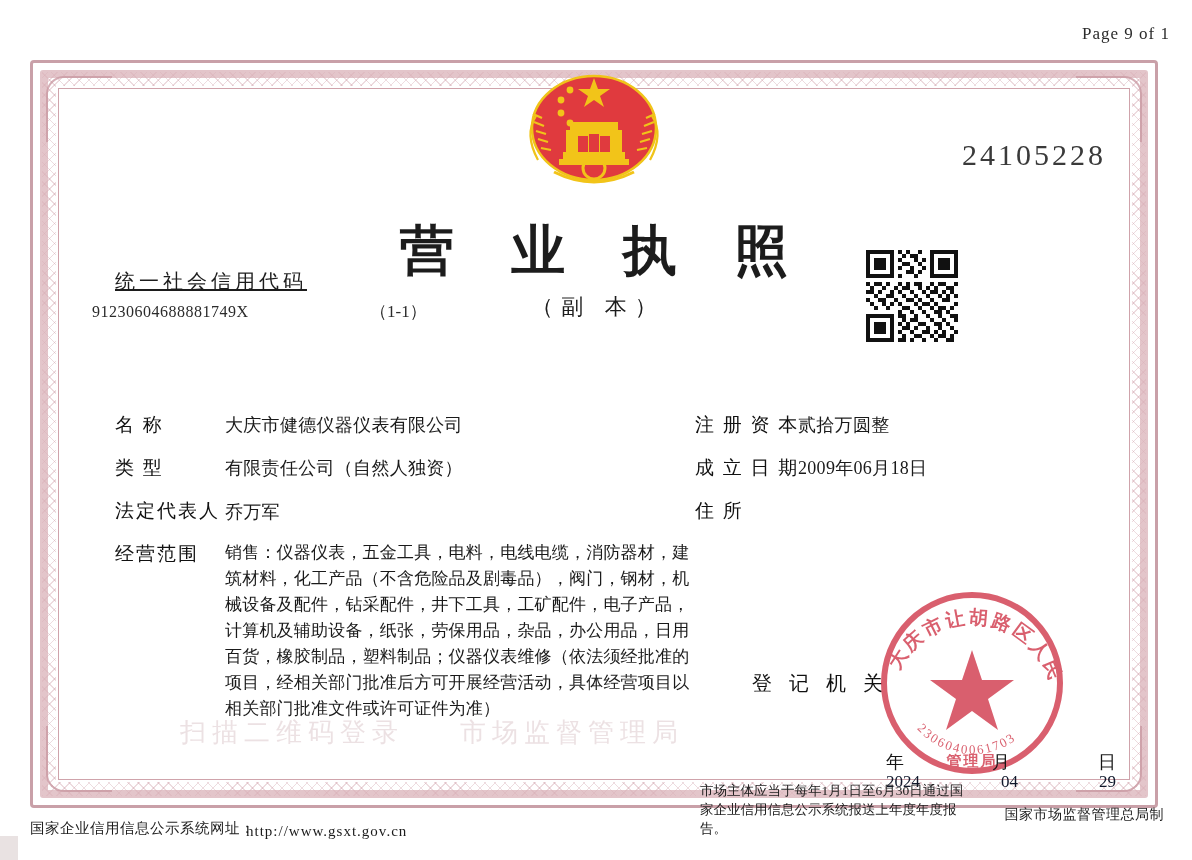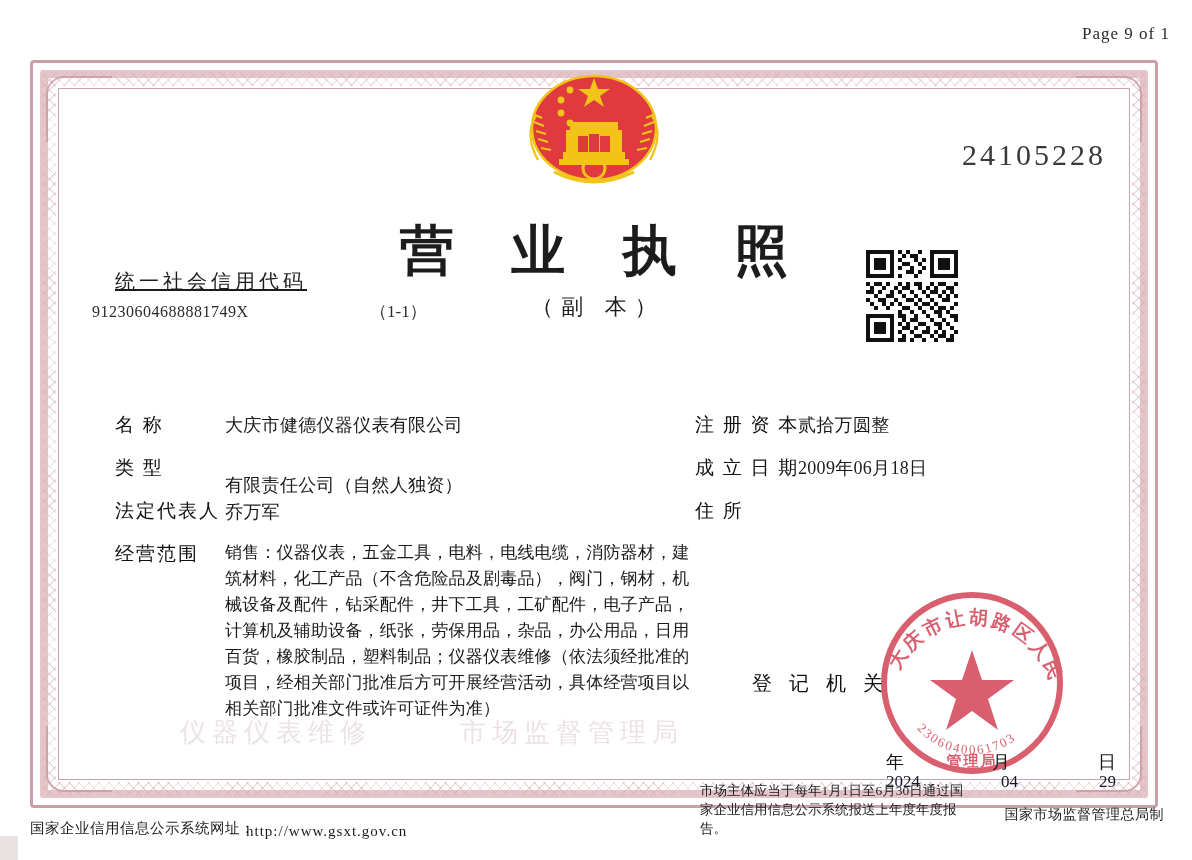--- a/index.html
+++ b/index.html
@@ -173,21 +173,21 @@
   }
   .f-value {
     font-size: 18px;
     color: #1a1a1a;
     letter-spacing: .3px;
   }
 
   .lbl-name   { position:absolute; left: 85px;  top: 352px; width: 170px; display:flex; justify-content:space-between;}
   .val-name   { position:absolute; left: 195px; top: 353px; }
   .lbl-type   { position:absolute; left: 85px;  top: 395px; width: 170px; display:flex; justify-content:space-between;}
-  .val-type   { position:absolute; left: 195px; top: 413px; }
+  .val-type   { position:absolute; left: 195px; top: 396px; }
   .lbl-legal  { position:absolute; left: 85px;  top: 438px; }
   .val-legal  { position:absolute; left: 195px; top: 440px; }
   .lbl-scope  { position:absolute; left: 85px;  top: 481px; }
   .val-scope  { position:absolute; left: 195px; top: 480px; width: 470px; font-size: 17px; line-height: 26px; letter-spacing: .2px;}
 
   .lbl-cap    { position:absolute; left: 665px; top: 352px; width: 160px; display:flex; justify-content:space-between;}
   .val-cap    { position:absolute; left: 768px; top: 353px; }
   .lbl-est    { position:absolute; left: 665px; top: 395px; width: 160px; display:flex; justify-content:space-between;}
   .val-est    { position:absolute; left: 768px; top: 396px; }
   .lbl-addr   { position:absolute; left: 665px; top: 438px; width: 160px; display:flex; justify-content:space-between;}
@@ -529,21 +529,21 @@
       <text font-family="'Liberation Serif',serif" font-size="19" fill="#d0384a" font-weight="bold" letter-spacing="3">
         <textPath href="#sealArcTop" startOffset="7%">大庆市让胡路区人民政府市场监督</textPath>
       </text>
       <text font-family="'Liberation Serif',serif" font-size="13" fill="#d0384a" letter-spacing="2">
         <textPath href="#sealArcBot" startOffset="14%">2306040061703</textPath>
       </text>
       <text x="102" y="186" text-anchor="middle" font-family="'Liberation Serif',serif" font-size="15" fill="#d0384a" font-weight="bold" letter-spacing="2">管理局</text>
     </svg>
   </div>
 
-  <div class="watermark">仪器仪表维修</div>
+  <div class="watermark">扫描二维码登录</div>
   <div class="watermark2">市场监督管理局</div>
 
   <div class="date-line">
     <span>年</span>
     <span>月</span>
     <span>日</span>
   </div>
   <div class="date-nums" style="top:712px;">
     <span>2024</span>
     <span>04</span>

